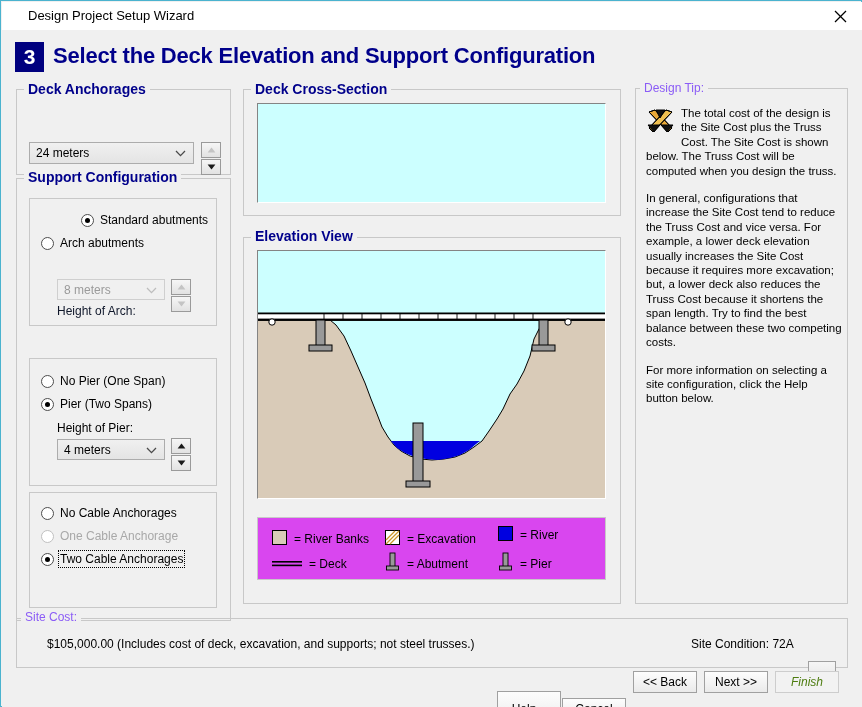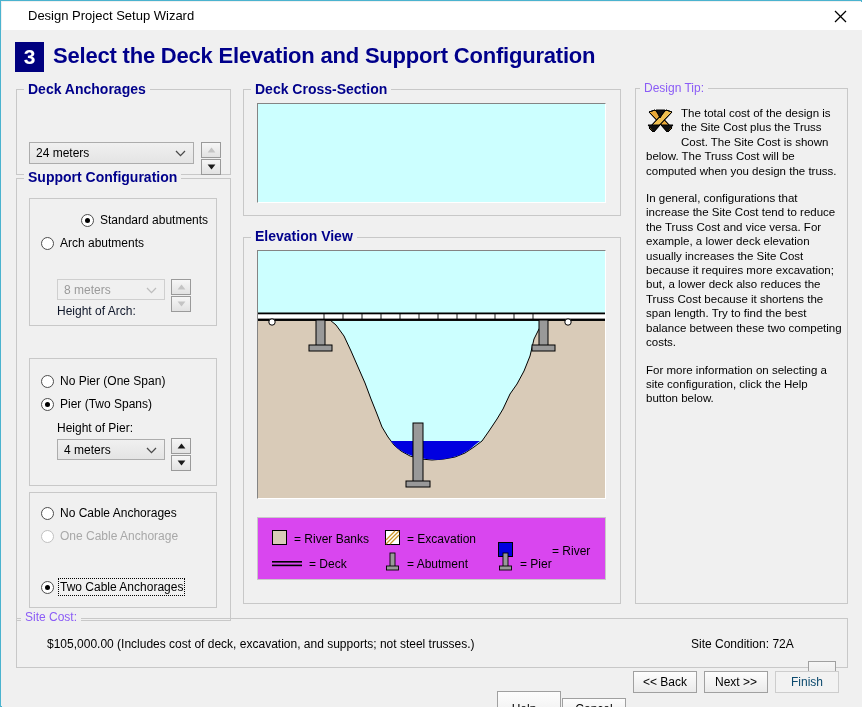--- a/index.html
+++ b/index.html
@@ -150,21 +150,21 @@
   
   .btn{
     position:absolute;box-sizing:border-box;
     border:1px solid #a0a0a0;
     background:linear-gradient(to bottom,#fdfdfd 0%,#eaeaea 100%);
     font-size:12px;color:#000;
     display:flex;align-items:center;justify-content:center;
     font-family:"Liberation Sans", sans-serif;
     white-space:nowrap;
   }
-  .btn.disabled{color:#0c4a6e;border-color:#cdcdcd;background:#f2f2f2;}
+  .btn.disabled{color:#4d7c0f;border-color:#cdcdcd;background:#f2f2f2;font-style:italic;}
 </style>
 </head>
 <body>
 
 <div class="window">
 
   <div class="titlebar">
     <span class="title">Design Project Setup Wizard</span>
     <div class="closebtn">
       <svg width="13" height="13" viewBox="0 0 13 13">
@@ -279,21 +279,21 @@
       <div class="gb-frame" style="top:0;"></div>
     </div>
     <div class="radio" style="left:39px;top:476px;">
       <span class="rdot"></span>
       <span class="rlabel">No Cable Anchorages</span>
     </div>
     <div class="radio disabled" style="left:39px;top:499px;">
       <span class="rdot"></span>
       <span class="rlabel">One Cable Anchorage</span>
     </div>
-    <div class="radio sel focus" style="left:39px;top:522px;margin-top:28px;">
+    <div class="radio sel focus" style="left:39px;top:522px;">
       <span class="rdot"></span>
       <span class="rlabel">Two Cable Anchorages</span>
     </div>
 
     <div class="group" style="left:241px;top:51px;width:378px;height:135px;">
       <div class="gb-frame" style="top:8px;"></div>
       <div class="gb-legend legend-blue">Deck Cross-Section</div>
     </div>
     <div class="canvas-frame" style="left:255px;top:73px;width:349px;height:100px;"></div>
 
@@ -369,21 +369,21 @@
         <span>
           <svg width="15" height="15" viewBox="0 0 15 15">
             <rect x="0.5" y="0.5" width="14" height="14" fill="#ffffff" stroke="#000"></rect>
             <line x1="1" y1="14" x2="14" y2="1" stroke="#c8942a" stroke-width="1.2"></line>
             <line x1="5" y1="14" x2="14" y2="5" stroke="#c8942a" stroke-width="1.2"></line>
             <line x1="1" y1="10" x2="10" y2="1" stroke="#c8942a" stroke-width="1.2"></line>
           </svg>
         </span>
         <span class="ltxt">= Excavation</span>
       </div>
-      <div class="legitem" style="left:240px;top:24px;gap:32px;">
+      <div class="legitem" style="left:240px;top:8px;">
         <span>
           <svg width="15" height="15" viewBox="0 0 15 15">
               <rect x="0.5" y="0.5" width="14" height="14" fill="#0000e0" stroke="#000"></rect>
             </svg>
         </span>
         <span class="ltxt">= River</span>
       </div>
 
       <div class="legitem" style="left:14px;top:37px;">
         <span>

